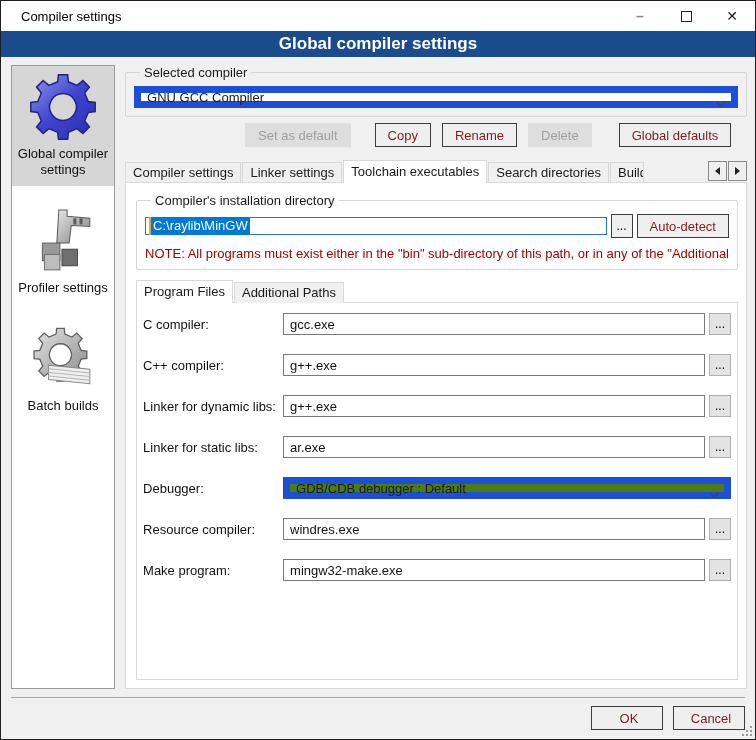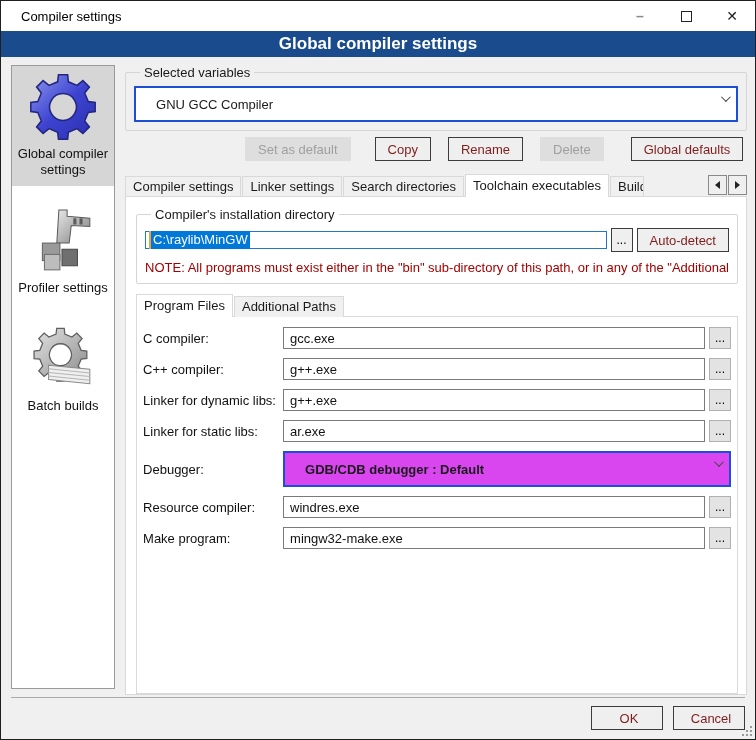--- a/index.html
+++ b/index.html
@@ -29,30 +29,30 @@
   .side-icon { width:70px; height:70px; display:flex; align-items:center; justify-content:center; margin-bottom:4px; }
   .side-item .lbl { font-size:13px; color:#111; }
 
   
   .main { flex:1; display:flex; flex-direction:column; }
 
   fieldset { border:1px solid #d5d5d5; border-radius:2px; padding:6px 8px 8px; }
   legend { padding:0 4px; margin-left:6px; font-size:13px; color:#1a1a1a; }
 
   
-  .combo { height:36px; background:#fff; border:2px solid #1d4ed8; display:flex; align-items:center; padding-left:20px; position:relative; cursor:default; }
+  .combo { height:22px; background:#fff; border:7px solid #1d4ed8; display:flex; align-items:center; padding-left:6px; position:relative; cursor:default; }
   .combo .chev { position:absolute; right:8px; top:7px; width:7px; height:7px; border-right:1.6px solid #444; border-bottom:1.6px solid #444; transform:rotate(45deg) translateY(-2px); }
-  .combo.gray { background:#d946ef;font-weight:bold; }
+  .combo.gray { background:#4d7c0f; }
 
   
   .toolbar { display:flex; align-items:center; margin-top:6px; height:24px; }
   .btn { height:24px; background:#efefef; border:1px solid #3c3c3c; font-family:"Liberation Sans",sans-serif; font-size:13px; padding:0 12px; color:#7f1d1d; cursor:default; }
   .btn:disabled { background:#dedede; border-color:#dedede; color:#9f9f9f; }
   .toolbar .sp1 { margin-left:120px; }
-  .toolbar .g { margin-left:17px; }
+  .toolbar .g { margin-left:11px; }
   .toolbar .sp2 { margin-left:24px; }
   .toolbar .sp3 { margin-left:27px; }
 
   
   .tabbar { display:flex; align-items:flex-end; margin-top:13px; height:23px; position:relative; }
   .tab { height:21px; background:#f0f0f0; border:1px solid #d9d9d9; border-bottom:none; padding:2px 7px 0; font-size:13px; white-space:nowrap; cursor:default; margin-right:1px; }
   .tab.active { background:#fff; height:23px; padding-top:3px; position:relative; z-index:2; }
   .tab-clip { width:34px; overflow:hidden; }
   .tab-scroll { position:absolute; right:0; top:1px; display:flex; }
   .arrow-btn { width:19px; height:20px; background:#efefef; border:1px solid #8a8a8a; display:flex; align-items:center; justify-content:center; margin-left:1px; cursor:default; }
@@ -66,21 +66,21 @@
   .path-input { flex:1; height:18px; border:1px solid #2673d6; background:#fff; display:flex; align-items:center; padding-left:3px; cursor:text; }
   .path-input .sel { background:#0078d7; color:#fff; padding:1px 2px 2px; border-left:2px solid #e8a33d; }
   .mini-btn { width:22px; height:24px; background:#efefef; border:1px solid #3c3c3c; font-size:12px; line-height:10px; cursor:default; }
   .note { color:#a40000; font-size:13px; margin-top:8px; white-space:nowrap; overflow:hidden; }
 
   
   .subtabbar { display:flex; align-items:flex-end; margin-top:10px; height:23px; }
   .subpage { background:#fff; border:1px solid #d9d9d9; height:378px; margin-top:-1px; padding:10px 6px 0 6px; }
 
   
-  .frow { display:flex; align-items:center; margin-bottom:9px; }
+  .frow { display:flex; align-items:center; margin-bottom:19px; }
   .frow .flabel { width:140px; font-size:13px; color:#111; }
   .frow input[type=text] { flex:1; height:22px; border:1px solid #7a7a7a; padding:0 6px; font-family:"Liberation Sans",sans-serif; font-size:13px; color:#111; background:#fff; }
   .frow .dots { width:22px; height:22px; background:#e3e3e3; border:1px solid #b0b0b0; font-size:12px; line-height:8px; margin-left:4px; cursor:default; }
   .frow .combo { flex:1; }
 
   
   .footer { margin:8px 10px 0; border-top:1px solid #a9a9a9; padding-top:8px; display:flex; justify-content:flex-end; gap:10px; }
   .footer .btn { min-width:72px;padding-left:16px; }
   .grip { position:absolute; right:3px; bottom:3px; width:10px; height:10px; }
   .grip i { position:absolute; width:2px; height:2px; background:#9a9a9a; }
@@ -160,40 +160,40 @@
             <path d="M18 38 L58 42 L58 56 L18 52 Z" fill="#efefef" stroke="#8a8a8a"></path>
             <path d="M18 41.5 L58 45.5 M18 45 L58 49 M18 48.5 L58 52.5" stroke="#b5b5b5" fill="none"></path>
           </svg>
         </span>
         <span class="lbl">Batch builds</span>
       </div>
     </div>
 
     <div class="main">
       <fieldset>
-        <legend>Selected variables</legend>
+        <legend>Selected compiler</legend>
         <div class="combo">
           <span>GNU GCC Compiler</span>
           <span class="chev"></span>
         </div>
       </fieldset>
 
       <div class="toolbar">
         <button class="btn sp1" disabled="">Set as default</button>
         <button class="btn sp2">Copy</button>
         <button class="btn g">Rename</button>
         <button class="btn g" disabled="">Delete</button>
         <button class="btn sp3">Global defaults</button>
       </div>
 
       <div class="tabbar">
         <div class="tab">Compiler settings</div>
         <div class="tab">Linker settings</div>
+        <div class="tab active">Toolchain executables</div>
         <div class="tab">Search directories</div>
-        <div class="tab active">Toolchain executables</div>
         <div class="tab tab-clip">Build options</div>
         <div class="tab-scroll">
           <div class="arrow-btn">
               <span class="tri-l"></span>
             </div>
           <div class="arrow-btn">
               <span class="tri-r"></span>
             </div>
         </div>
       </div>

